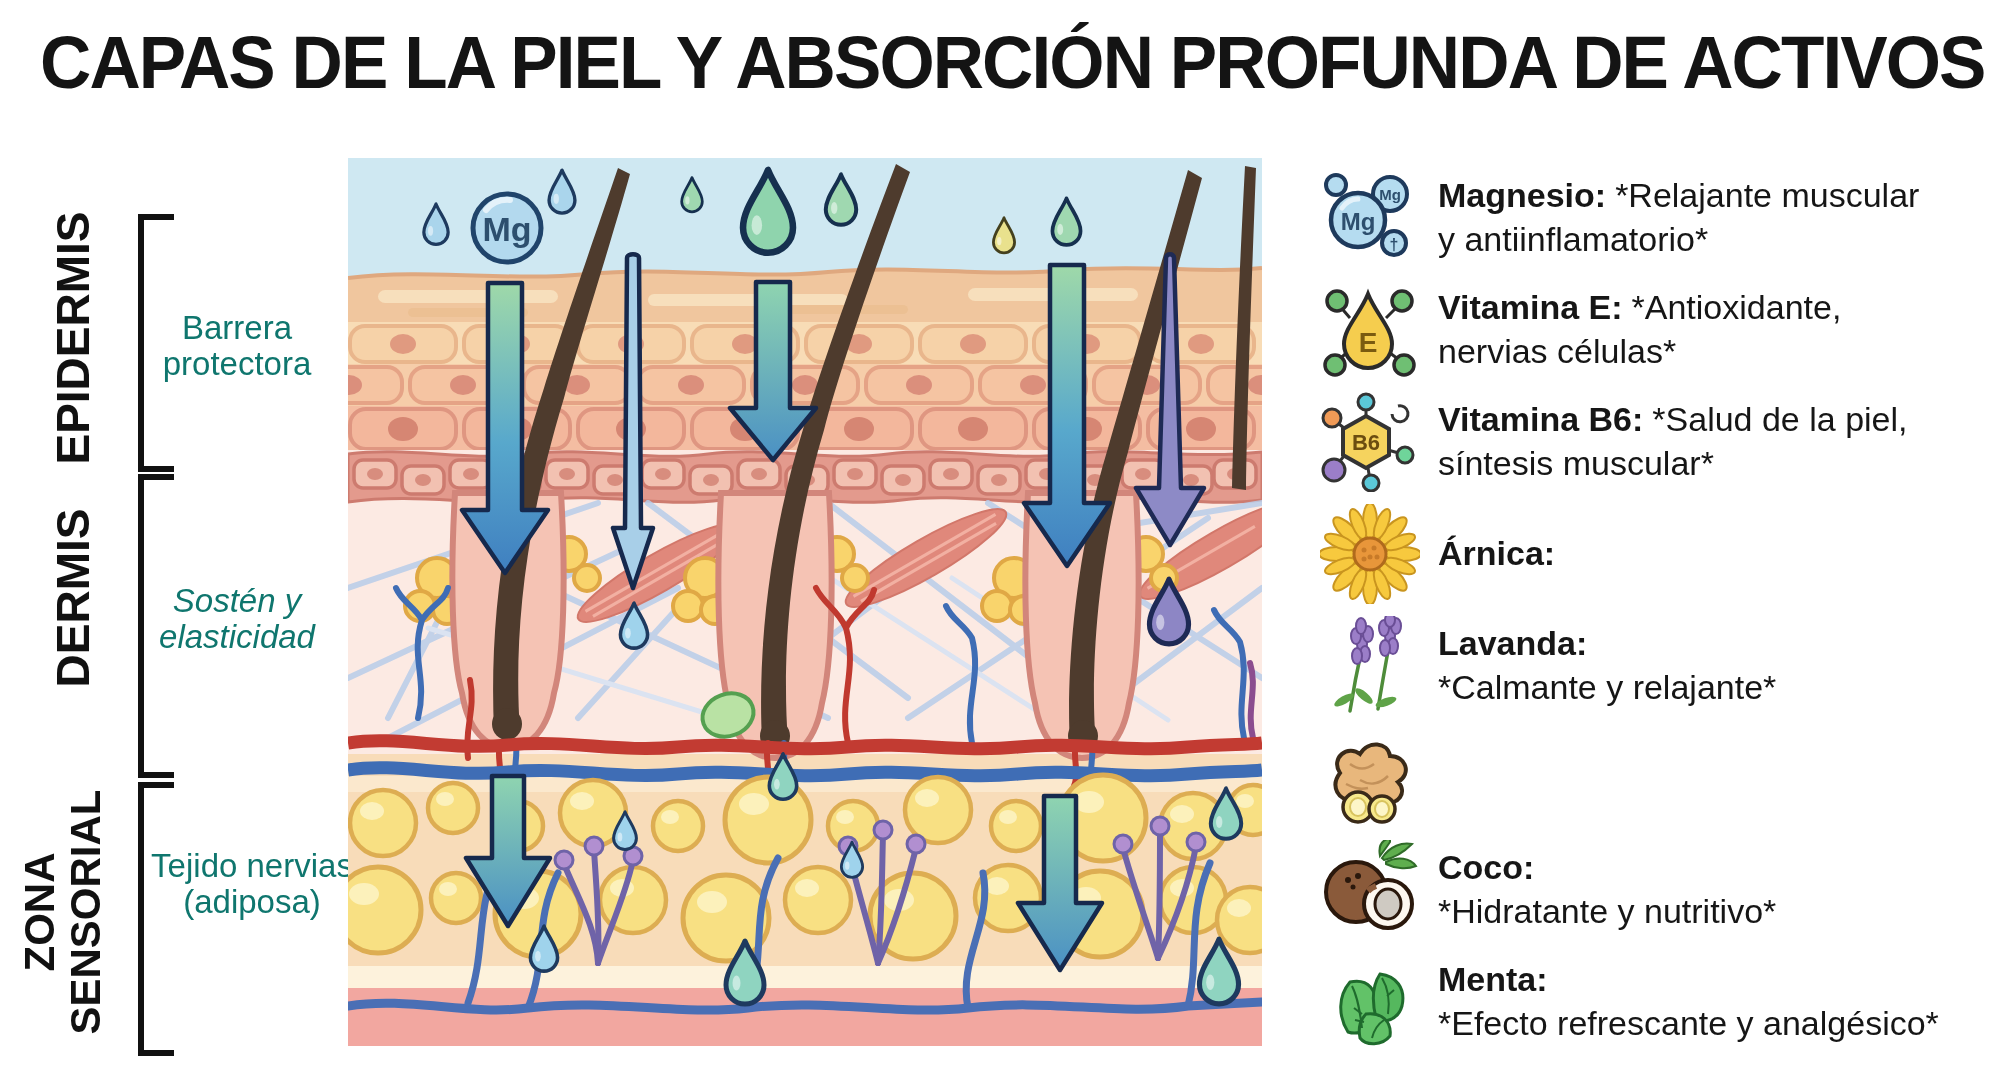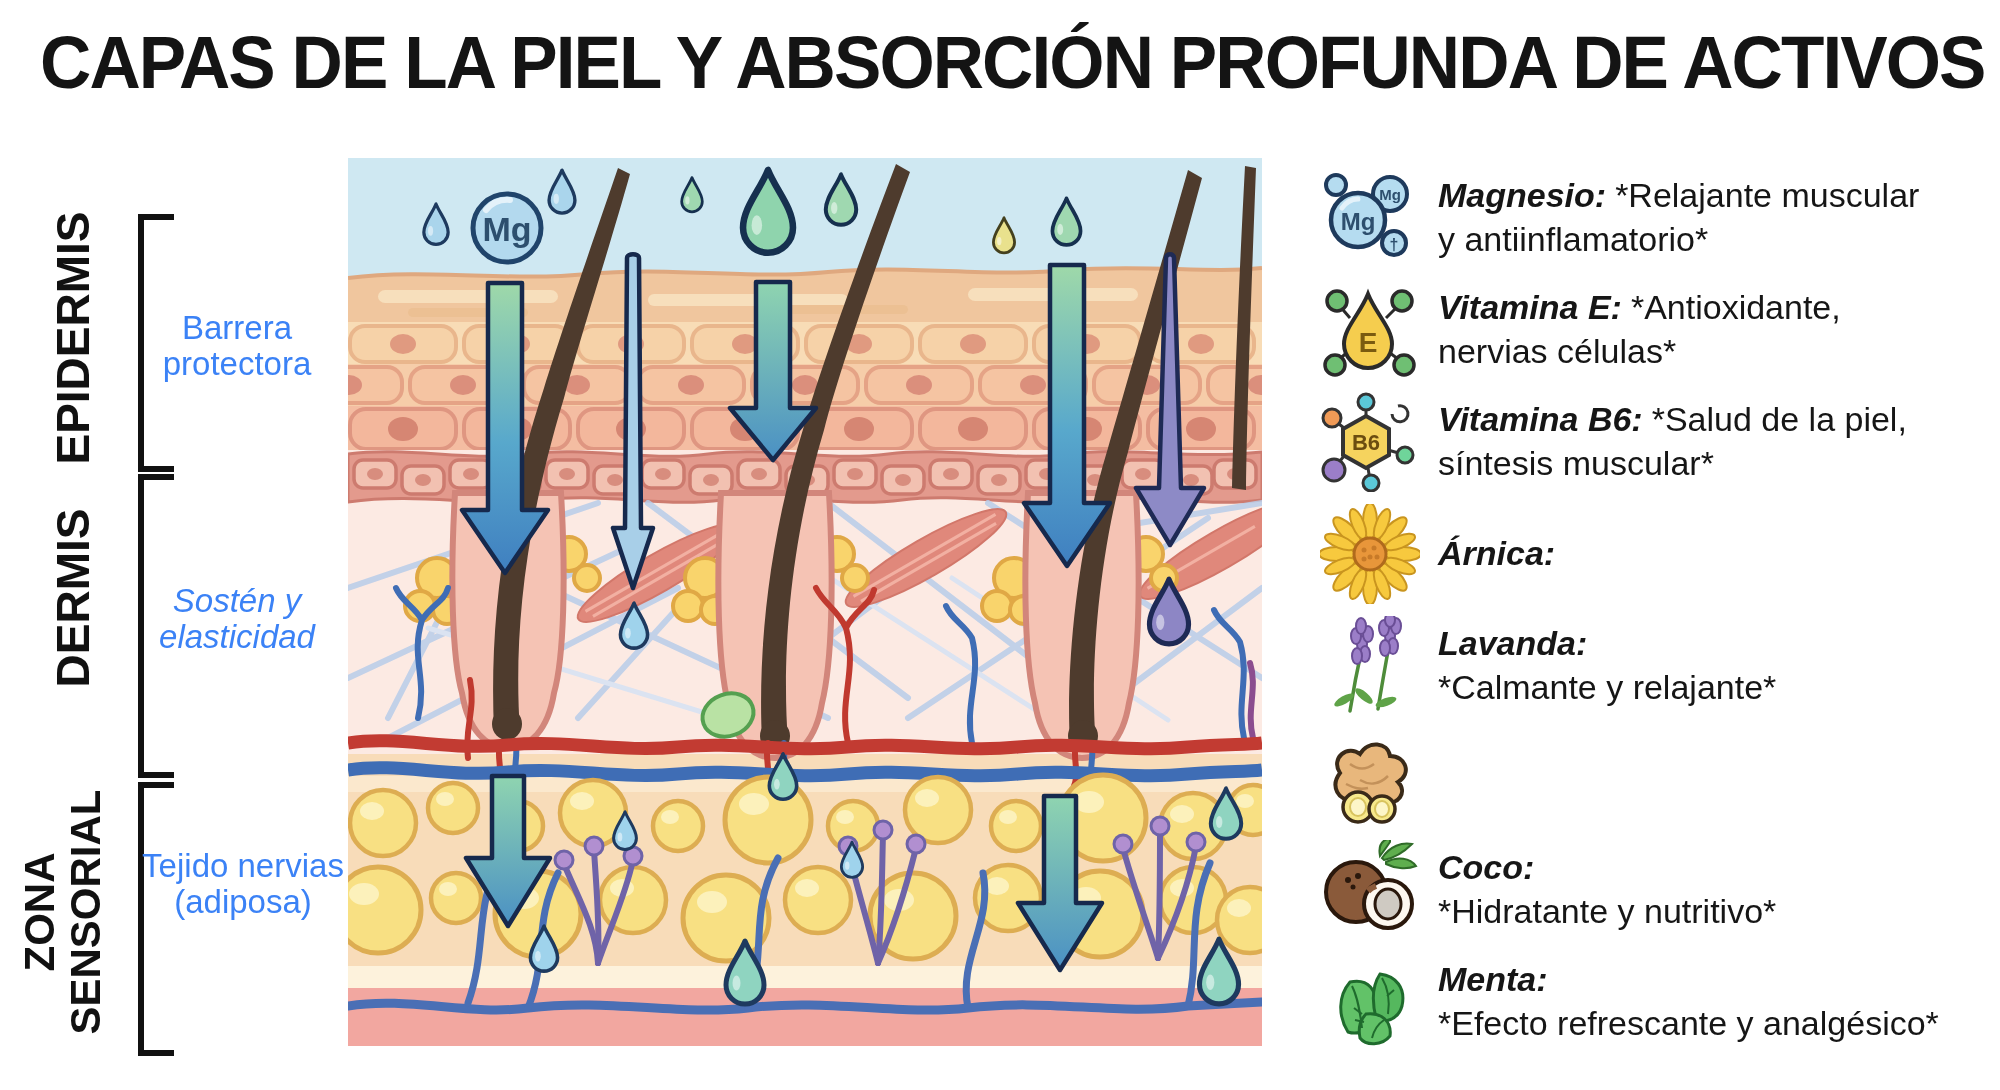--- a/index.html
+++ b/index.html
@@ -21,34 +21,34 @@
   .vlabel.de{left:-72px;top:568px;width:300px;height:60px;font-size:46px;}
   .vlabel.zs{left:-68px;top:857px;width:280px;height:110px;font-size:42px;}
   .bracket{
     position:absolute;left:138px;width:30px;
     border-left:6px solid #111;border-top:6px solid #111;border-bottom:6px solid #111;
   }
   .bracket.ep{top:214px;height:246px;}
   .bracket.de{top:474px;height:292px;}
   .bracket.zs{top:782px;height:262px;}
   .sublabel{
-    position:absolute;text-align:center;font-size:33px;line-height:1.1;color:#3b82f6;
+    position:absolute;text-align:center;font-size:33px;line-height:1.1;color:#0f766e;
   }
   .sublabel.ep{left:107px;top:310px;width:260px;}
   .sublabel.de{left:107px;top:583px;width:260px;font-style:italic;}
-  .sublabel.zs{left:133px;top:848px;width:220px;}
+  .sublabel.zs{left:142px;top:848px;width:220px;}
   
   .illustration{position:absolute;left:348px;top:158px;width:914px;height:888px;}
   
   .legend{position:absolute;left:1318px;top:162px;width:680px;}
   .legend-item{display:flex;align-items:center;height:112px;gap:16px;}
   .legend-icon{width:104px;min-width:104px;height:104px;display:flex;align-items:center;justify-content:center;}
   .legend-icon svg{width:100px;height:100px;}
   .legend-text{font-size:34px;line-height:1.28;color:#161616;}
-  .legend-name{font-weight:bold;margin-right:9px;font-style:italic;}
+  .legend-name{font-weight:bold;margin-right:9px;}
 </style>
 </head>
 <body>
 
 <div class="title">CAPAS DE LA PIEL Y ABSORCIÓN PROFUNDA DE ACTIVOS</div>
 
 <div class="vlabel ep">EPIDERMIS</div>
 <div class="bracket ep"></div>
 <div class="sublabel ep">Barrera protectora</div>
 

